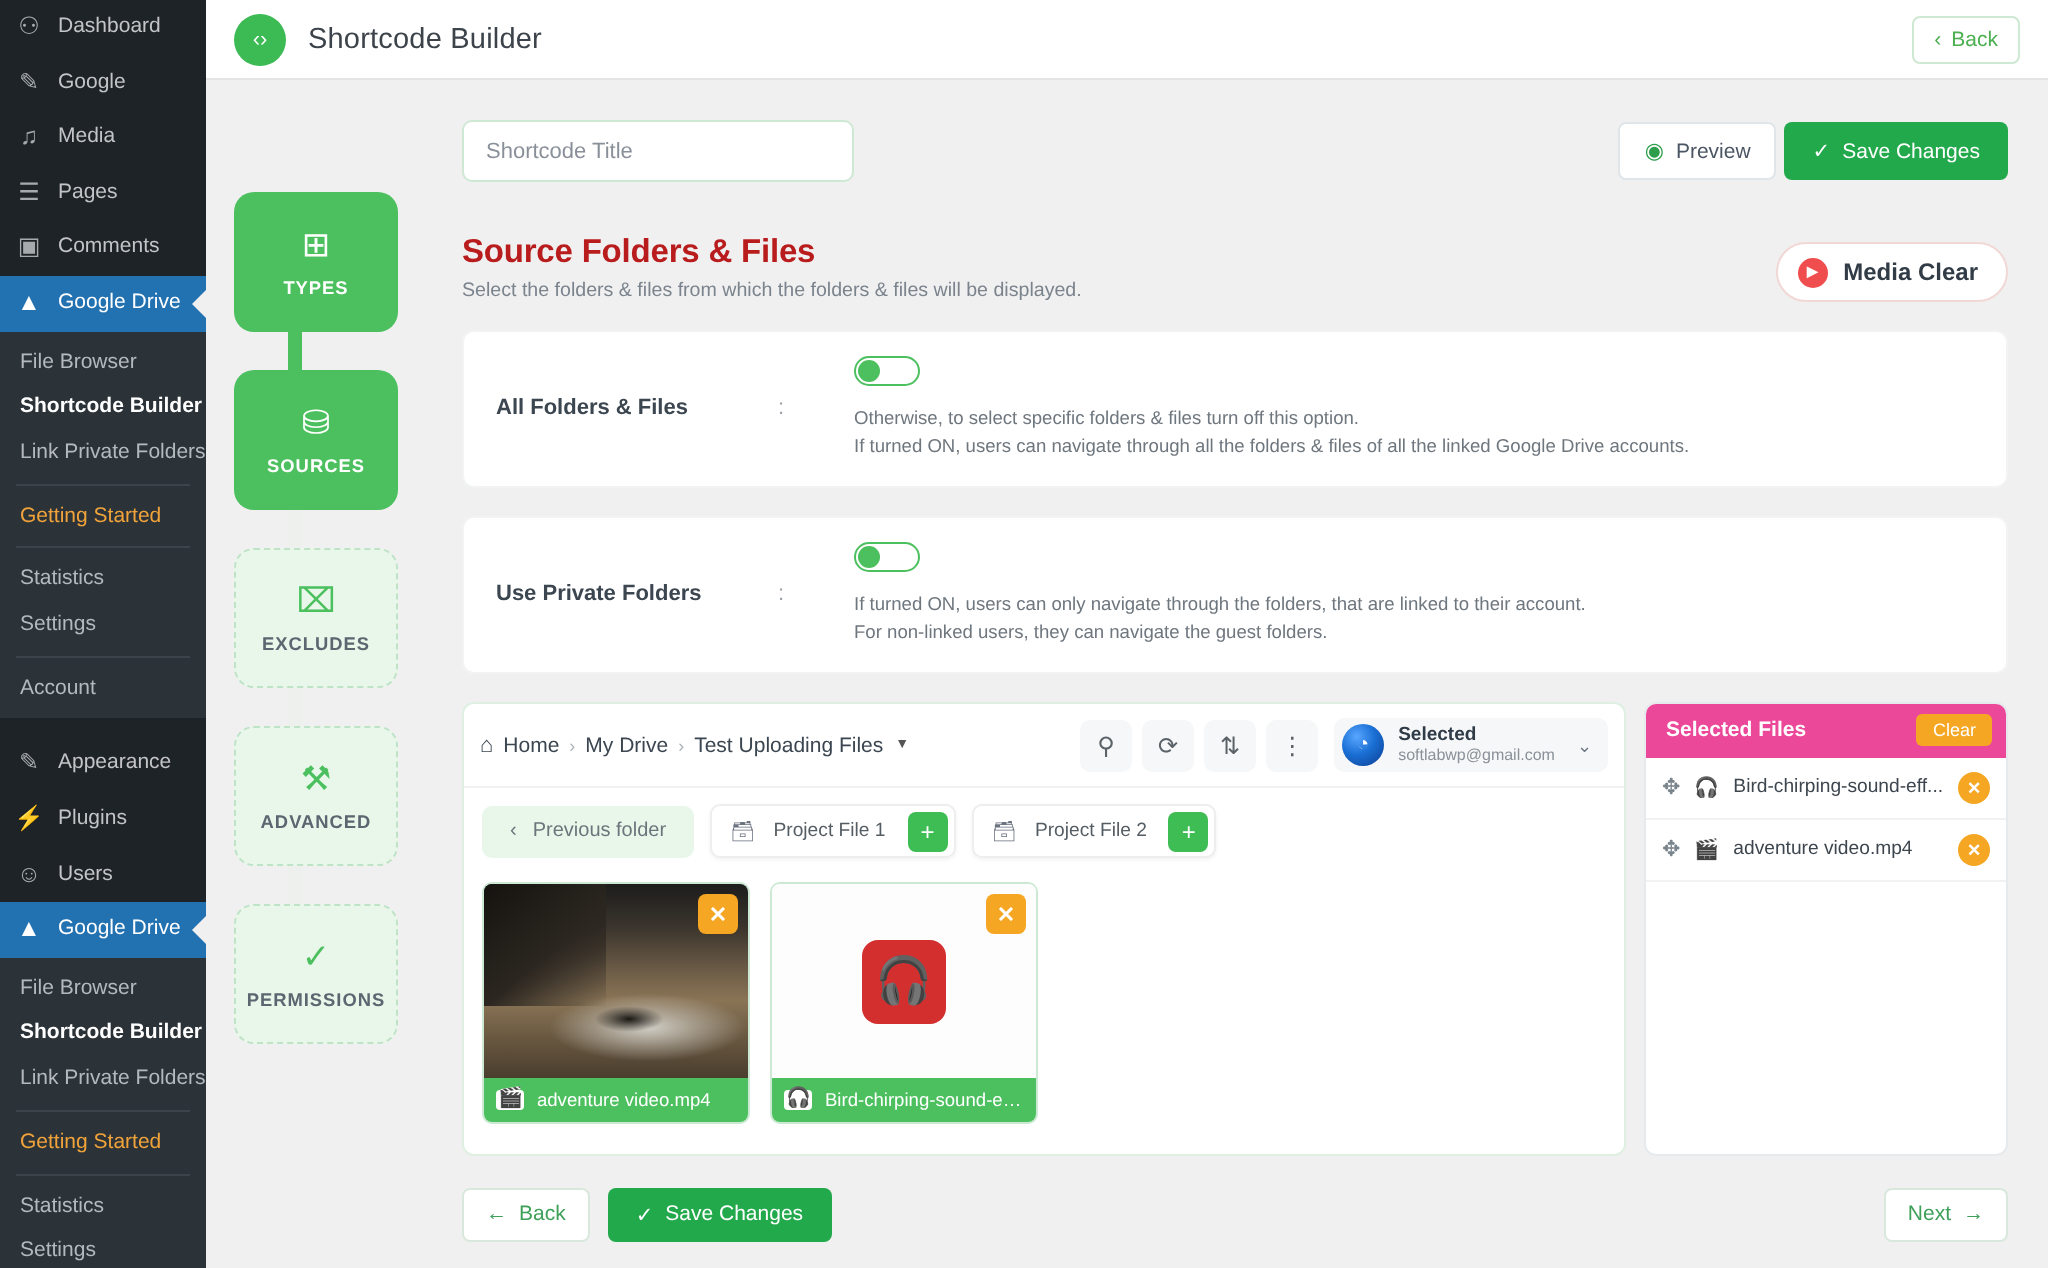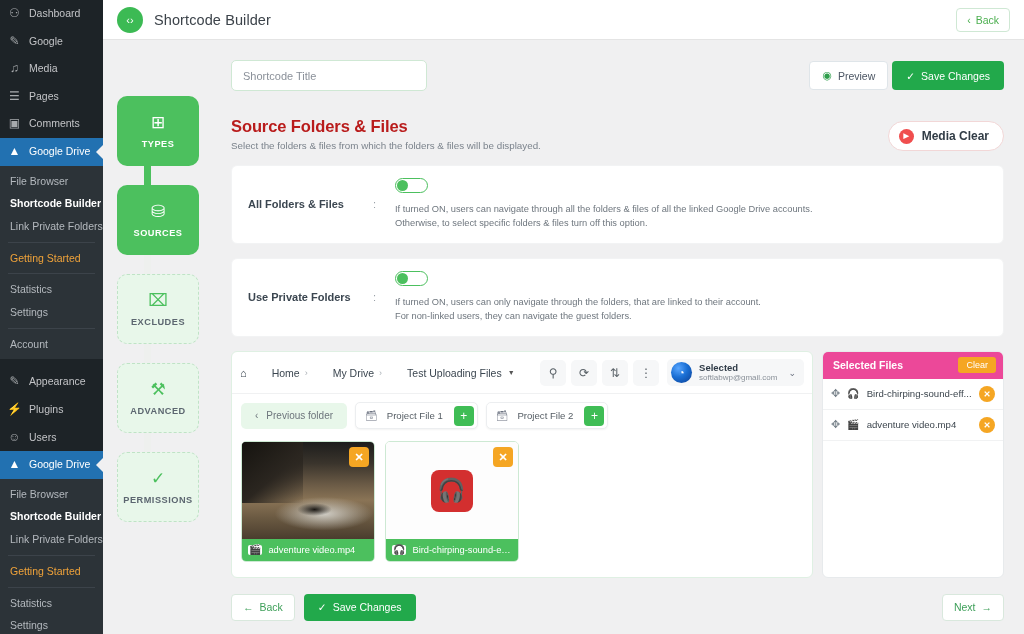--- a/index.html
+++ b/index.html
@@ -118,21 +118,21 @@
     font-size: 12px; color: #313c46; cursor: pointer; font-weight: bold;
   }
   .media-dot {
     width: 15px; height: 15px; border-radius: 50%; background: #f04e4e;
     display: flex; align-items: center; justify-content: center; color: #fff; font-size: 7px;
   }
 
   
   .opt-card {
     background: #fff; border-radius: 6px; margin-top: 14px;
-    padding: 12px 16px; display: flex; align-items: center; gap: 0;
+    padding: 12px 16px; display: flex; align-items: center; gap: 16px;
     border: 1px solid #f2f3f4;
   }
   .opt-label { width: 125px; font-size: 11px; color: #3b4650; font-weight: bold; }
   .opt-colon { width: 22px; font-size: 11px; color: #9aa1a8; }
   .opt-right { flex: 1; }
   .toggle {
     width: 33px; height: 15px; border-radius: 10px; background: #fff;
     border: 1.5px solid #4cc05e; position: relative; cursor: pointer;
   }
   .toggle .knob {
@@ -148,21 +148,21 @@
     flex: 1; background: #fff; border: 1px solid #dff0e3; border-radius: 6px;
     overflow: hidden; height: 227px;
   }
   .brow-toolbar {
     display: flex; align-items: center; gap: 6px; padding: 7px 8px;
     border-bottom: 1px solid #f0f1f2;
   }
   .crumbs { display: flex; align-items: center; gap: 5px; font-size: 10.5px; color: #3b4650; }
   .crumbs .home-ico { font-size: 11px; }
   .crumbs .sep { color: #aab0b6; font-size: 9px; }
-  .crumbs .crumb { cursor: pointer; margin-left: 20px; }
+  .crumbs .crumb { cursor: pointer; }
   .crumbs .caret { font-size: 7px; color: #555; margin-left: 1px; }
   .brow-toolbar .sp { flex: 1; }
   .tb-btn {
     width: 26px; height: 26px; border-radius: 5px; background: #f6f7f8;
     display: flex; align-items: center; justify-content: center;
     font-size: 12px; color: #5b6369; cursor: pointer;
   }
   .acct {
     display: flex; align-items: center; gap: 7px; background: #f6f7f8;
     border-radius: 5px; padding: 3px 8px 3px 4px; cursor: pointer; margin-left: 2px;
@@ -426,22 +426,22 @@
 
       <div id="options">
   <div class="opt-card">
     <div class="opt-label">All Folders &amp; Files</div>
     <div class="opt-colon">:</div>
     <div class="opt-right">
       <div class="toggle">
                 <div class="knob"></div>
               </div>
       <div class="opt-desc">
+        <div>Otherwise, to select specific folders &amp; files turn off this option.</div>
         <div>If turned ON, users can navigate through all the folders &amp; files of all the linked Google Drive accounts.</div>
-        <div>Otherwise, to select specific folders &amp; files turn off this option.</div>
       </div>
     </div>
   </div>
   <div class="opt-card">
     <div class="opt-label">Use Private Folders</div>
     <div class="opt-colon">:</div>
     <div class="opt-right">
       <div class="toggle">
                 <div class="knob"></div>
               </div>

